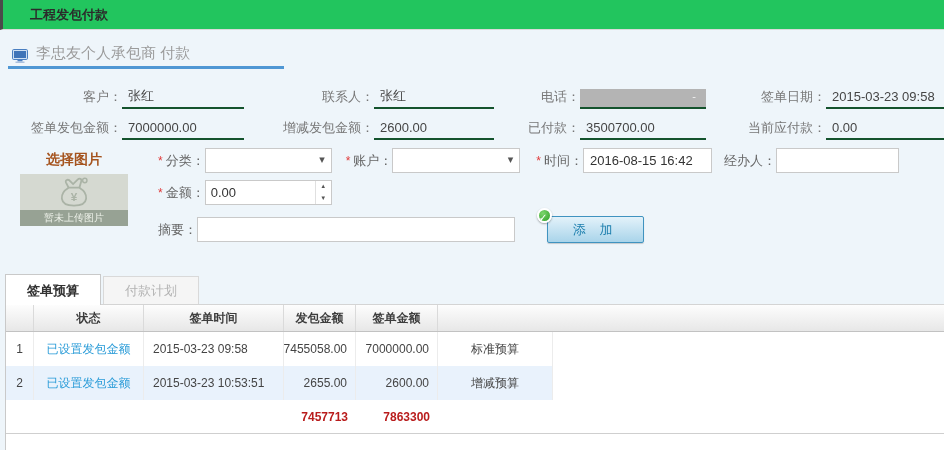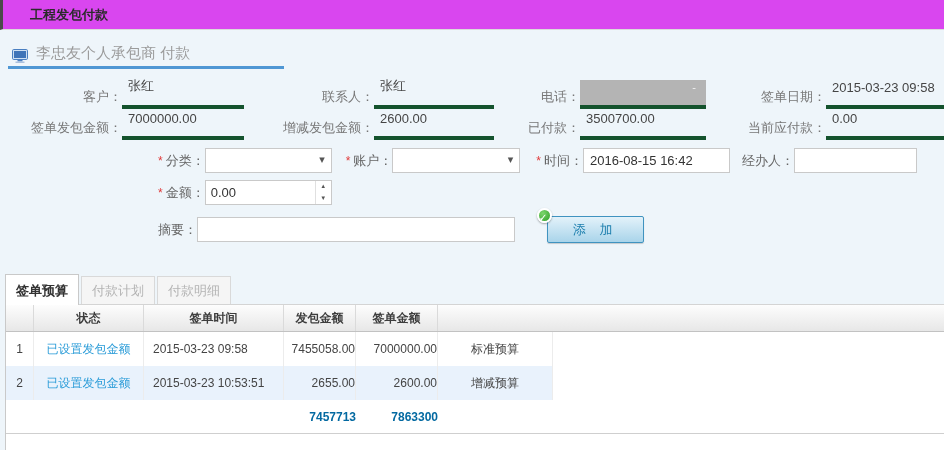--- a/index.html
+++ b/index.html
@@ -1,34 +1,34 @@
 <!DOCTYPE html>
 <html><head>
 <meta charset="utf-8">
 <style>
   * { box-sizing: border-box; margin: 0; padding: 0; }
   html,body { background:#eef5fa; }
   body { font-family: "Liberation Sans", "DejaVu Sans", sans-serif; }
   .page { position:relative; width:944px; height:450px; background:#eef5fa; overflow:hidden; }
 
   
-  .topbar { height:30px; background:#d946ef; border-bottom:1px solid #dadada; border-left:3px solid #4a4a4a;
+  .topbar { height:30px; background:#22c55e; border-bottom:1px solid #dadada; border-left:3px solid #4a4a4a;
             display:flex; align-items:center; padding-left:27px; }
   .topbar .title { font-size:13px; font-weight:bold; color:#2b2b2b; }
 
   
   .section { display:flex; align-items:flex-end; margin:11px 0 0 12px; height:22px; }
   .section .stitle { margin-left:8px; font-size:15px; color:#9b9b9b; }
   .section-underline { margin-left:8px; width:276px; height:3px; background:#4f97d4; margin-top:3px; }
 
   
   .info-grid { display:grid; grid-template-columns:252px 250px 212px 230px; padding-top:9px; }
   .cell { display:flex; align-items:flex-end; height:31px; }
   .lbl { color:#777; font-size:13px; text-align:right; white-space:nowrap; padding-bottom:3px; }
-  .val { flex:1; border-bottom:4px solid #14532d; font-size:13px; color:#454545; padding:0 2px 10px 6px; min-height:20px; margin-right:8px; }
+  .val { flex:1; border-bottom:2px solid #14532d; font-size:13px; color:#454545; padding:0 2px 2px 6px; min-height:20px; margin-right:8px; }
   .c1 .lbl { width:122px; } .c2 .lbl { width:122px; } .c3 .lbl { width:78px; } .c4 .lbl { width:112px; }
   .c4 .val { margin-right:0; }
   .val.masked { background:#b4b4b4; color:#f2f2f2; text-align:right; padding-right:10px; font-size:11px; line-height:15px; }
 
   
   .pay-area { position:relative; margin-top:8px; height:108px; }
   .upload { position:absolute; left:20px; top:2px; width:108px; text-align:center; }
   .choose-link { display:inline-block; color:#a5541f; font-weight:bold; font-size:14px; cursor:pointer; }
   .ph-box { margin-top:5px; height:52px; background:#d5d9d1; position:relative; overflow:hidden; }
   .ph-box svg { display:block; margin:2px auto 0; }
@@ -53,43 +53,43 @@
   .add-btn { position:relative; margin-left:32px; height:27px; padding:0 25px; letter-spacing:5px;
              font-size:13px; color:#1d7fae; background:linear-gradient(#e3f2fa,#a9d4ea);
              border:1px solid #3f93c0; border-radius:2px; cursor:pointer; box-shadow:0 1px 1px rgba(0,0,0,0.18);
              font-family:"Liberation Sans","DejaVu Sans",sans-serif; }
   .add-badge { position:absolute; left:-11px; top:-9px; width:15px; height:15px; border-radius:50%;
                background:radial-gradient(circle at 35% 30%, #7bd66c, #2f9e27); border:2px solid #fff;
                box-shadow:0 1px 2px rgba(0,0,0,0.35); color:#fff; font-size:10px; line-height:15px; text-align:center; }
 
   
   .tabs { display:flex; align-items:flex-end; margin:17px 0 0 5px; height:31px; }
-  .tab { height:28px; line-height:28px; padding:0 10px; font-size:13px; background:#f5f5f5; color:#b3b3b3;
+  .tab { height:28px; line-height:28px; padding:0 21px; font-size:13px; background:#f5f5f5; color:#b3b3b3;
          border:1px solid #d9d9d9; border-bottom:none; margin-right:2px; cursor:pointer; }
   .tab.active { height:31px; line-height:31px; background:#fff; color:#333; font-weight:bold;
                 border-color:#c9c9c9; position:relative; z-index:2; margin-bottom:-1px; }
 
   
   .panel { margin-left:5px; background:#fff; border-left:1px solid #c9c9c9; border-top:1px solid #d4d4d4; height:170px; }
   .tgrid { display:grid; grid-template-columns:28px 110px 140px 72px 82px 115px 1fr; align-items:stretch; }
   .thead { height:27px; background:linear-gradient(#fdfdfd,#e7e7e7); border-bottom:1px solid #c2c2c2; }
   .thead .hc { display:flex; align-items:center; justify-content:center; font-size:12px; font-weight:bold; color:#3d3d3d;
                border-right:1px solid #dadada; }
   .thead .filler { border-right:none; }
   .trow { height:34px; font-size:12px; color:#444; }
   .trow .c { display:flex; align-items:center; border-right:1px solid #ececec; background:#fff; }
   .trow.alt .c { background:#e9f2fc; }
   .trow .filler { border-right:none; background:transparent !important; }
   .c.idx { justify-content:center; color:#444; }
   .c.status { justify-content:center; }
   .c.status span { color:#2b9cd8; cursor:pointer; }
   .c.time { padding-left:9px; }
-  .c.amt { justify-content:flex-end; }
+  .c.amt { justify-content:flex-end; padding-right:8px; }
   .c.type { justify-content:center; }
-  .totals-row { height:34px; border-bottom:1px solid #cfcfcf; font-size:12px; font-weight:bold; color:#0369a1; }
+  .totals-row { height:34px; border-bottom:1px solid #cfcfcf; font-size:12px; font-weight:bold; color:#b91c1c; }
   .totals-row .c { display:flex; align-items:center; border-right:none; }
 </style>
 </head>
 <body>
 
 <div class="page">
 
   <div class="topbar">
     <span class="title">工程发包付款</span>
   </div>
@@ -136,36 +136,48 @@
       <span class="val">3500700.00</span>
     </div>
     <div class="cell c4">
       <span class="lbl">当前应付款：</span>
       <span class="val">0.00</span>
     </div>
   </div>
 
   <div class="pay-area">
 
+    <div class="upload">
+      <span class="choose-link">选择图片</span>
+      <div class="ph-box">
+        <svg width="44" height="36" viewBox="0 0 46 40">
+          <path d="M17 13 C7 19 5 33 23 33 C41 33 39 19 29 13 Z" fill="none" stroke="#aab3a6" stroke-width="2"></path>
+          <path d="M17 13 L14 7 C13 4 17 3 19 6 L22 9 L27 4 C29 2 32 3 31 6 L29 13" fill="none" stroke="#aab3a6" stroke-width="2"></path>
+          <circle cx="35" cy="5" r="2.4" fill="none" stroke="#aab3a6" stroke-width="1.6"></circle>
+          <text x="23" y="28" font-size="13" font-weight="bold" fill="#aab3a6" text-anchor="middle">¥</text>
+        </svg>
+        <div class="ph-bar">暂未上传图片</div>
+      </div>
+    </div>
 
     <div class="form-col">
       <div class="frow rowA">
         <span class="req">*</span>
         <span class="flabel">分类：</span>
         <div class="ddl">
           <span class="arrow">▾</span>
         </div>
         <span class="req g2">*</span>
         <span class="flabel">账户：</span>
         <div class="ddl" style="width:128px;">
           <span class="arrow">▾</span>
         </div>
         <span class="req g3">*</span>
         <span class="flabel">时间：</span>
-        <input class="inp" style="width: 147px;" value="2016-08-15 16:42">
+        <input class="inp" style="width: 129px;" value="2016-08-15 16:42">
         <span class="flabel g4">经办人：</span>
         <input class="inp" style="width: 123px;" value="">
       </div>
 
       <div class="frow rowB">
         <span class="req">*</span>
         <span class="flabel">金额：</span>
         <div class="num-wrap">
           <input value="0.00" style="">
           <div class="spin">
@@ -186,23 +198,20 @@
     </div>
   </div>
 
   <div class="tabs">
     <div class="tab active">
       <span>签单预算</span>
     </div>
     <div class="tab">
       <span>付款计划</span>
     </div>
-    <div class="tab">
-      <span>付款明细</span>
-    </div>
   </div>
 
   <div class="panel">
     <div class="tgrid thead">
       <div class="hc"></div>
       <div class="hc">状态</div>
       <div class="hc">签单时间</div>
       <div class="hc">发包金额</div>
       <div class="hc">签单金额</div>
       <div class="hc filler"></div>

